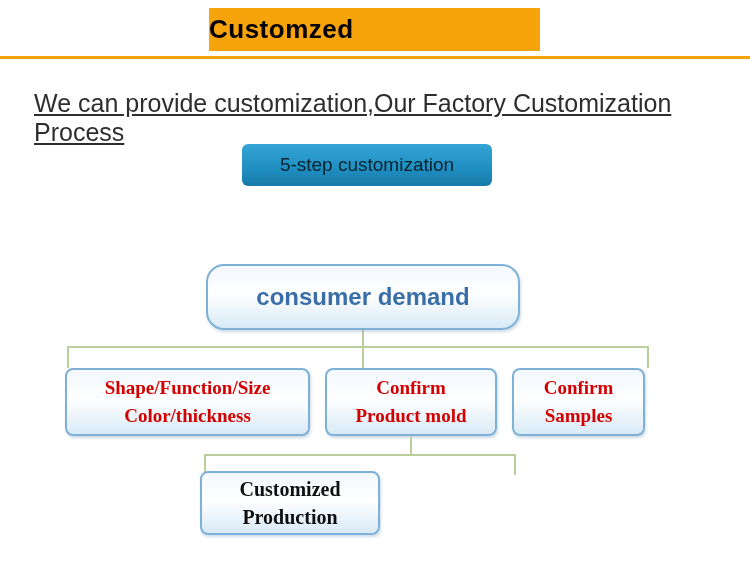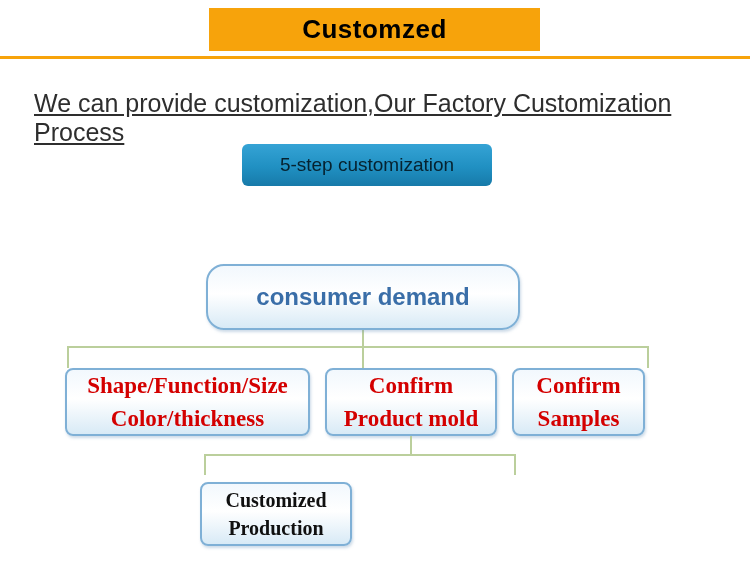--- a/index.html
+++ b/index.html
@@ -1,45 +1,45 @@
 <!DOCTYPE html>
 <html style="--banner-bg: #F7A30B; --button-bg: #2090C2; --box-border: #7FB0D6; --connector: #BBCF9C; --red-text: #D40000; --root-text: #3A6EA8;"><head>
 <meta charset="utf-8">
 <style>
   * { margin:0; padding:0; box-sizing:border-box; }
   html,body { background:#ffffff; }
   body { font-family:"Liberation Sans", sans-serif; }
   .page { position:relative; width:750px; height:584px; background:#ffffff; overflow:hidden; }
 
   .banner { position:absolute; left:209px; top:8px; width:331px; height:43px;
-            background:var(--banner-bg,#F7A30B); display:flex; align-items:center; justify-content:center; }
+            background:var(--banner-bg,#F7A30B); display:flex; align-items:center; justify-content:flex-start; }
   .banner span { font-size:26px; font-weight:bold; color:#000; letter-spacing:0.5px; }
   .divider { position:absolute; left:0; top:56px; width:750px; height:3px; background:var(--banner-bg,#F7A30B); }
 
   .intro { position:absolute; left:34px; top:89px; font-size:25px; color:#2e2e2e;text-decoration:underline; }
 
   .step-btn { position:absolute; left:242px; top:144px; width:250px; height:42px; border-radius:6px;
               background:linear-gradient(180deg,#35a3d5 0%, var(--button-bg,#2090C2) 55%, #177aa9 100%);
               display:flex; align-items:center; justify-content:center; }
   .step-btn span { font-size:19px; color:#06222f; }
 
   .fbox { position:absolute; border:2px solid var(--box-border,#7FB0D6); border-radius:8px;
           background:linear-gradient(180deg,#f2f8fd 0%, #ffffff 45%, #d8eaf6 100%);
           display:flex; align-items:center; justify-content:center; text-align:center;
           white-space:pre-line; box-shadow:1px 2px 3px rgba(110,150,185,0.35); }
   .root { left:206px; top:264px; width:314px; height:66px; border-radius:18px;
           font-size:24px; font-weight:bold; color:var(--root-text,#3A6EA8); }
-  .red  { font-family:"Liberation Serif", serif; font-weight:bold; font-size:23px;
+  .red  { font-family:"Liberation Serif", serif; font-weight:bold; font-size:19px;
           color:var(--red-text,#D40000); line-height:1.45; }
   .dark { font-family:"Liberation Serif", serif; font-weight:bold; font-size:20px;
           color:#101010; line-height:1.4; }
   .b1 { left:65px;  top:368px; width:245px; height:68px; }
   .b2 { left:325px; top:368px; width:172px; height:68px; }
   .b3 { left:512px; top:368px; width:133px; height:68px; }
-  .b4 { left:200px; top:482px; width:152px; height:64px; }
+  .b4 { left:200px; top:471px; width:180px; height:64px; }
   .b5 { left:367px; top:475px; width:150px; height:64px; }
 
   .conn { position:absolute; background:var(--connector,#BBCF9C); }
 </style>
 </head>
 <body>
 
 <div class="page">
 
   <div class="banner">

